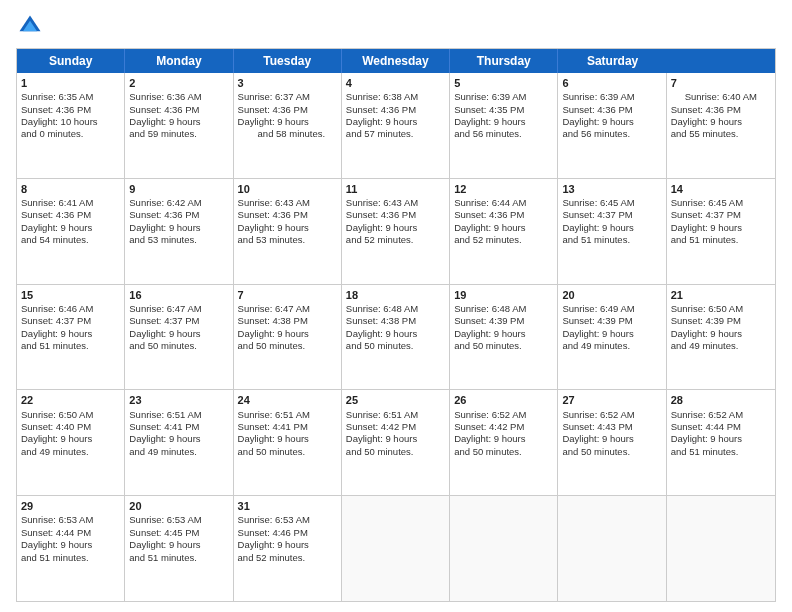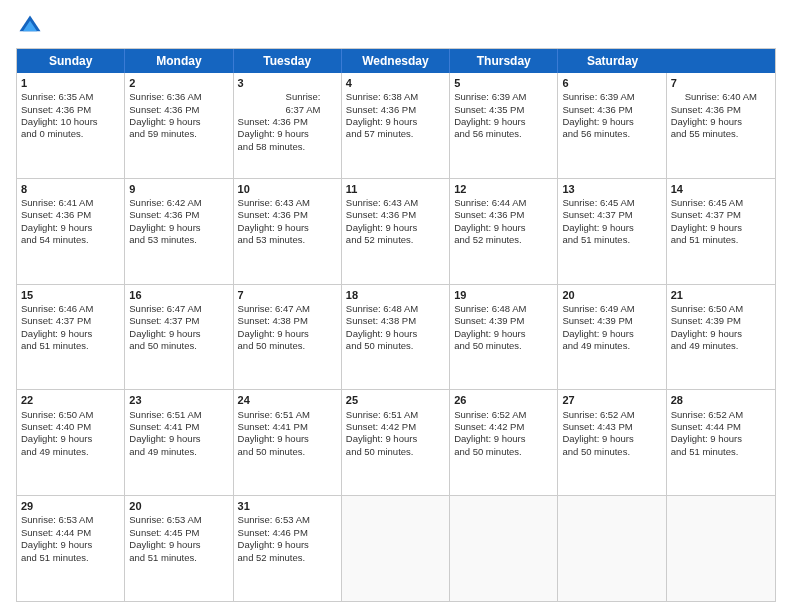--- a/index.html
+++ b/index.html
@@ -144,24 +144,24 @@
           </div>
           <div class="cal-cell">
             <span class="day-num">2</span>
             <span style="display: block;">Sunrise: 6:36 AM</span>
             <span style="display: block;">Sunset: 4:36 PM</span>
             <span style="display: block;">Daylight: 9 hours</span>
             <span style="display: block;">and 59 minutes.</span>
           </div>
           <div class="cal-cell">
             <span class="day-num">3</span>
-            <span style="display: block; margin-left: 48px;">Sunrise: 6:37 AM</span>
-            <span style="display: block;">Sunset: 4:36 PM</span>
-            <span style="display: block;">Daylight: 9 hours</span>
-            <span style="display: block;">and 58 minutes.</span>
+            <span style="display: block;">Sunrise: 6:37 AM</span>
+            <span style="display: block;">Sunset: 4:36 PM</span>
+            <span style="display: block;">Daylight: 9 hours</span>
+            <span style="display: block; margin-left: 20px;">and 58 minutes.</span>
           </div>
           <div class="cal-cell">
             <span class="day-num">4</span>
             <span style="display: block;">Sunrise: 6:38 AM</span>
             <span style="display: block;">Sunset: 4:36 PM</span>
             <span style="display: block;">Daylight: 9 hours</span>
             <span style="display: block;">and 57 minutes.</span>
           </div>
           <div class="cal-cell">
             <span class="day-num">5</span>

